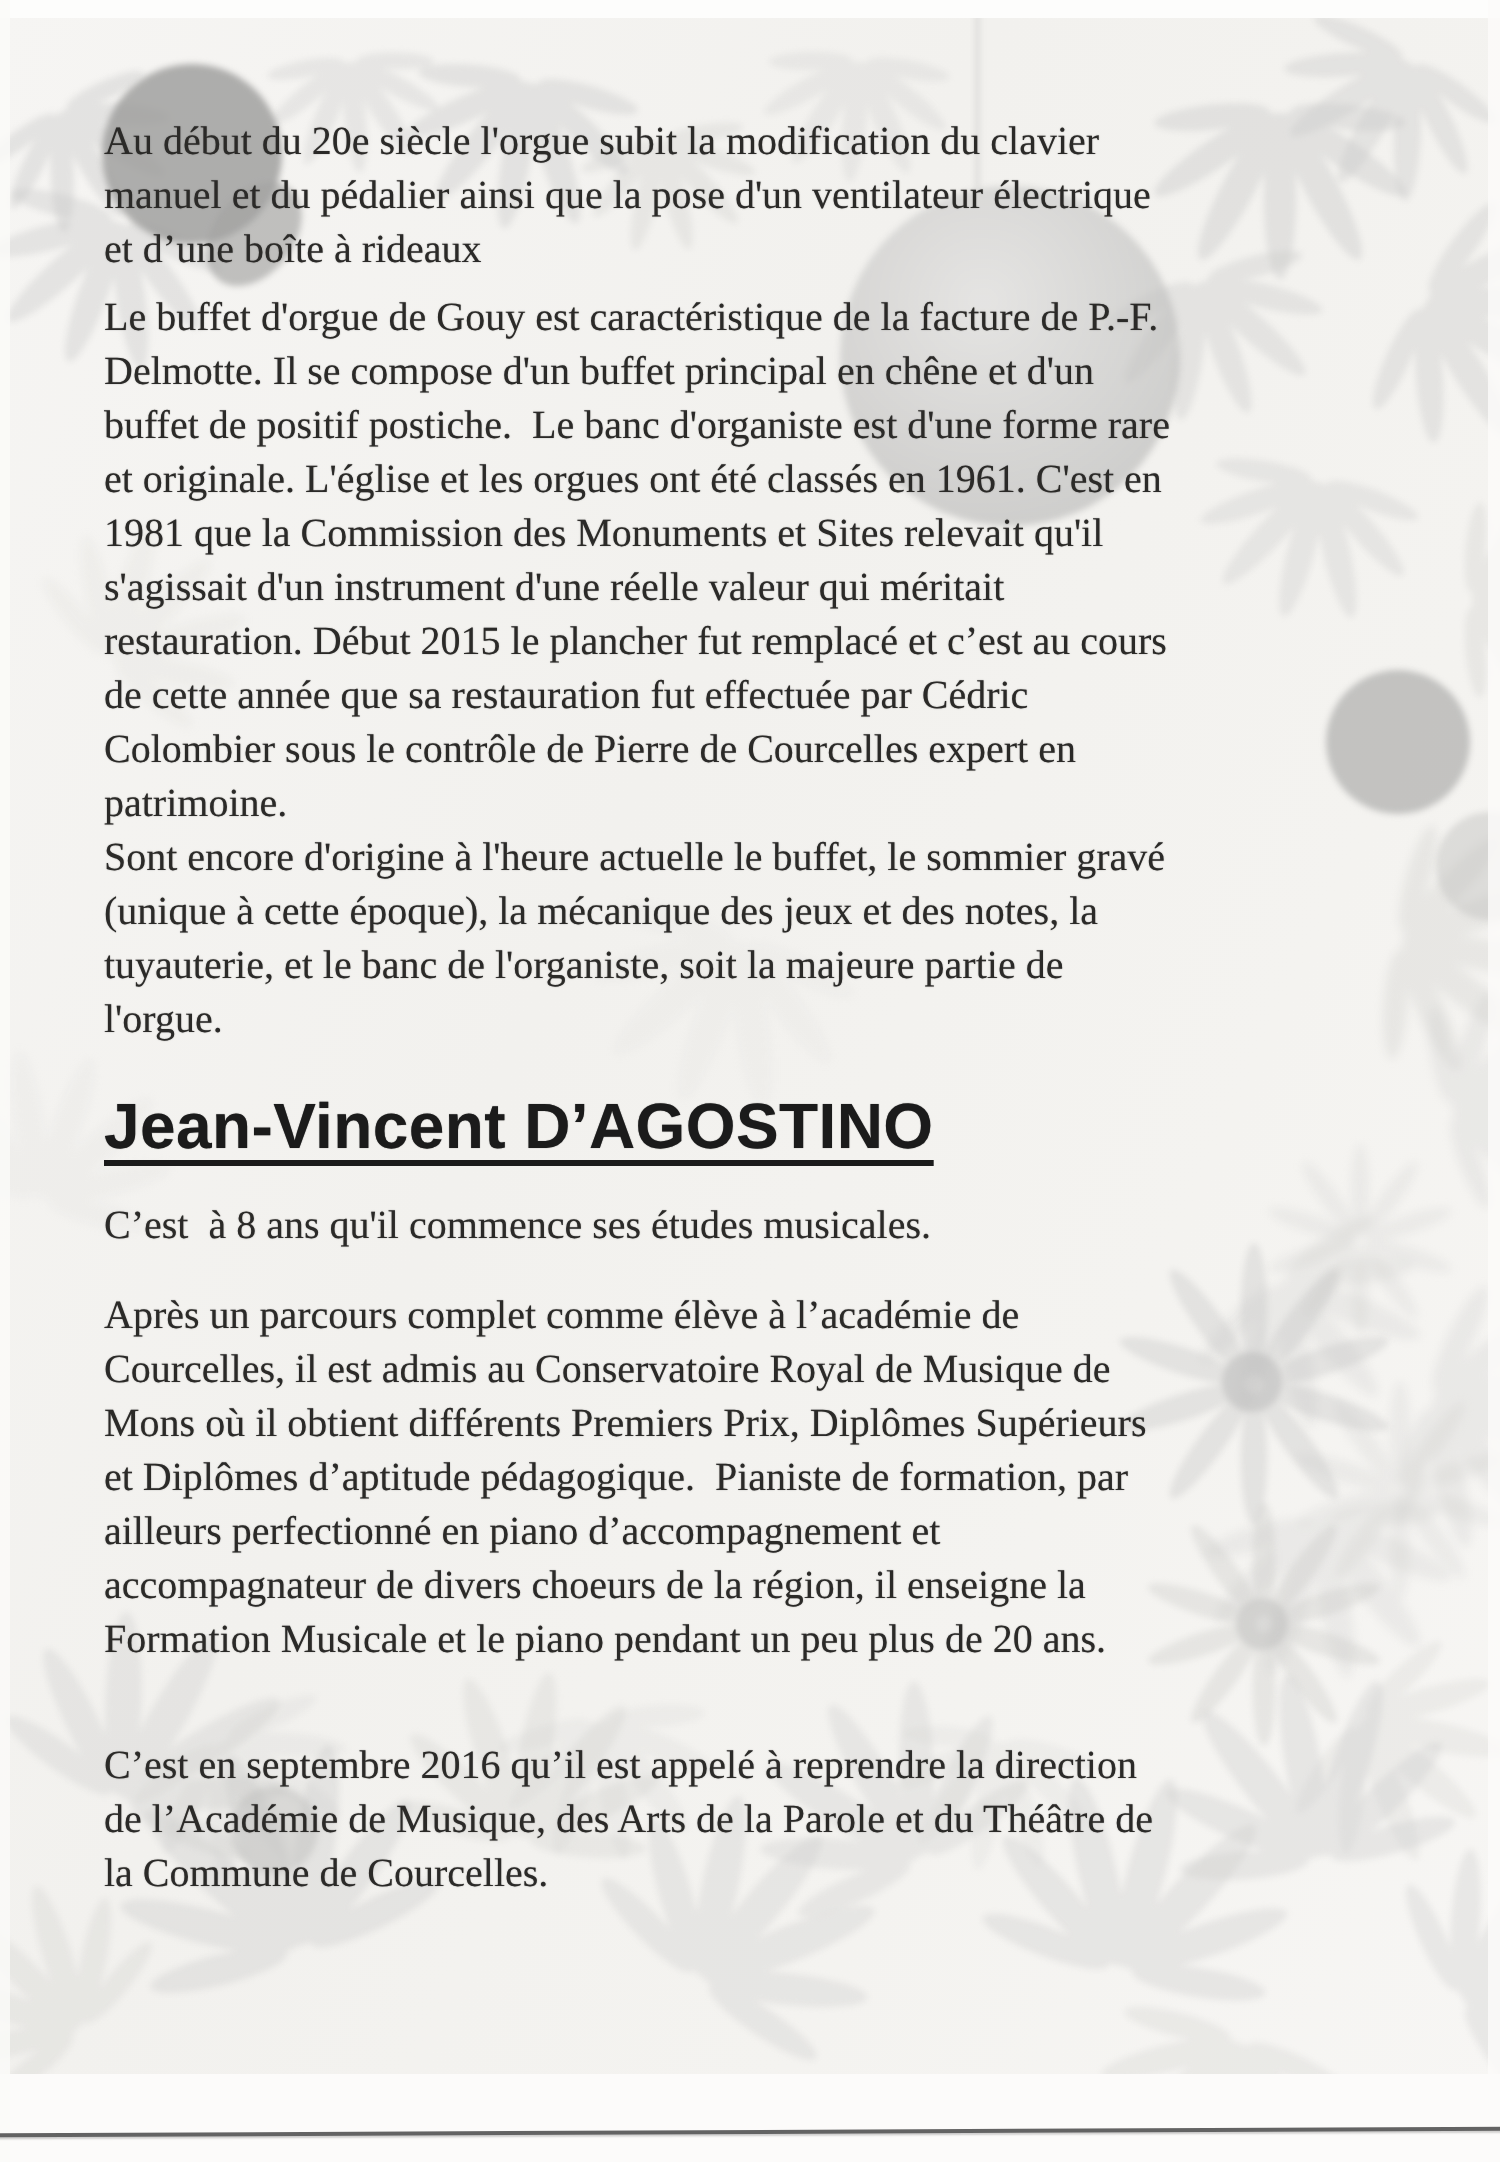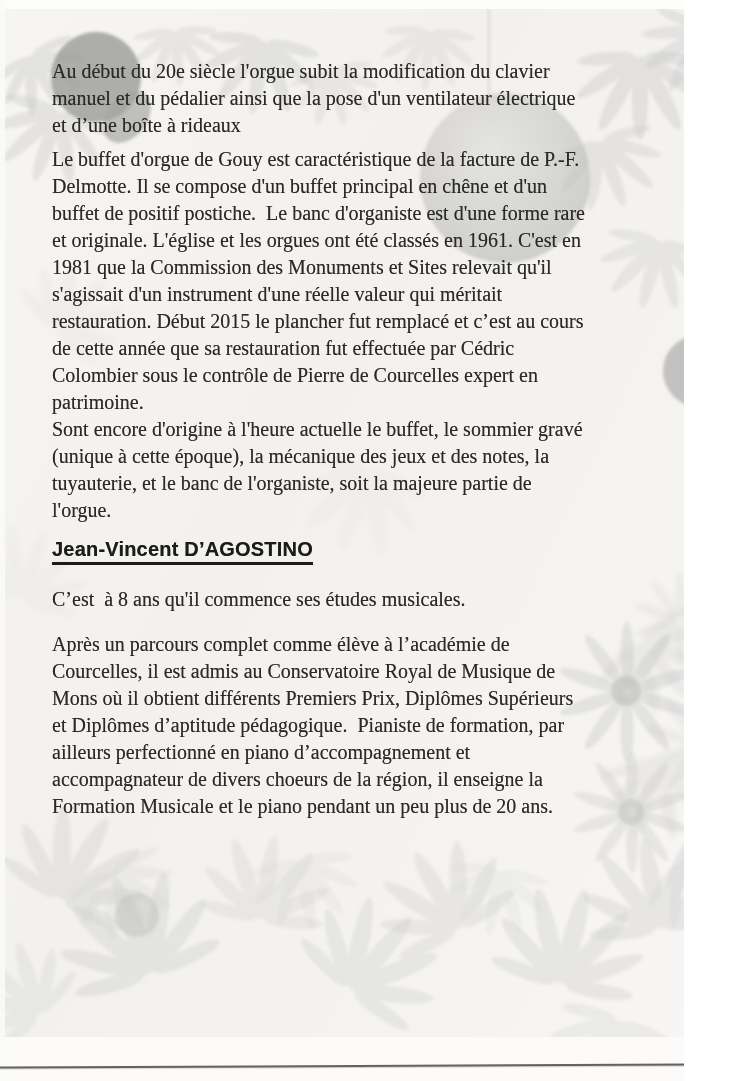--- a/index.html
+++ b/index.html
@@ -2,44 +2,44 @@
 <html lang="fr"><head>
 <meta charset="utf-8">
 <title>Scanned document</title>
 <style>
   html,body{margin:0;padding:0;}
   body{
     width:750px;height:1081px;overflow:hidden;background:#ffffff;
     font-family:"Liberation Serif","DejaVu Serif",serif;
   }
   .scan{
-    position:relative;width:684px;height:1081px;overflow:hidden;
+    position:relative;width:750px;height:1081px;overflow:hidden;
     background:linear-gradient(115deg,#f6f5f3 0%,#f2f1ee 40%,#f4f3f0 70%,#f7f6f4 100%);
   }
   svg.wm{position:absolute;left:0;top:0;z-index:0;}
   .soft{filter:blur(1.6px);}
   .softer{filter:blur(2.4px);}
   .content{
     position:absolute;left:0;top:0;right:0;z-index:1;
     padding:58px 26px 0 52px;
   }
   p.body{
     margin:0 0 16px 0;
     font-size:20px;line-height:27px;color:#2b2a28;
     white-space:pre-wrap;
     text-shadow:0 0 .6px rgba(50,48,45,.55);
   }
   p.p1{margin-bottom:7px;}
-  p.p2{margin-bottom:8px;}
+  p.p2{margin-bottom:22px;}
   p.p3{margin-bottom:18px;margin-top:20px;}
   p.p5{margin-bottom:36px;}
   h1.heading{
     margin:0 0 16px 0;
     font-family:"Liberation Sans","DejaVu Sans",sans-serif;
-    font-weight:bold;font-size:20px;line-height:34px;color:#1b1b1b;
+    font-weight:bold;font-size:32px;line-height:34px;color:#1b1b1b;
     letter-spacing:.2px;
     text-decoration:underline;text-decoration-thickness:3px;text-underline-offset:6px;
     text-shadow:0 0 .5px rgba(20,20,20,.6);
   }
   .scanline{
     position:absolute;z-index:2;left:-4px;right:-4px;top:1065px;height:2px;
     background:#636363;transform:rotate(-0.25deg);
     box-shadow:0 1px 1px rgba(0,0,0,.18);
   }
 </style>
@@ -165,16 +165,19 @@
 l'orgue.</p>
     <h1 class="heading">Jean-Vincent D’AGOSTINO</h1>
     <p class="body p3">C’est  à 8 ans qu'il commence ses études musicales.</p>
     <p class="body p5">Après un parcours complet comme élève à l’académie de
 Courcelles, il est admis au Conservatoire Royal de Musique de
 Mons où il obtient différents Premiers Prix, Diplômes Supérieurs
 et Diplômes d’aptitude pédagogique.  Pianiste de formation, par
 ailleurs perfectionné en piano d’accompagnement et
 accompagnateur de divers choeurs de la région, il enseigne la
 Formation Musicale et le piano pendant un peu plus de 20 ans.</p>
+    <p class="body p6">C’est en septembre 2016 qu’il est appelé à reprendre la direction
+de l’Académie de Musique, des Arts de la Parole et du Théâtre de
+la Commune de Courcelles.</p>
   </div>
 
   <div class="scanline"></div>
 </div>
 
 </body></html>

